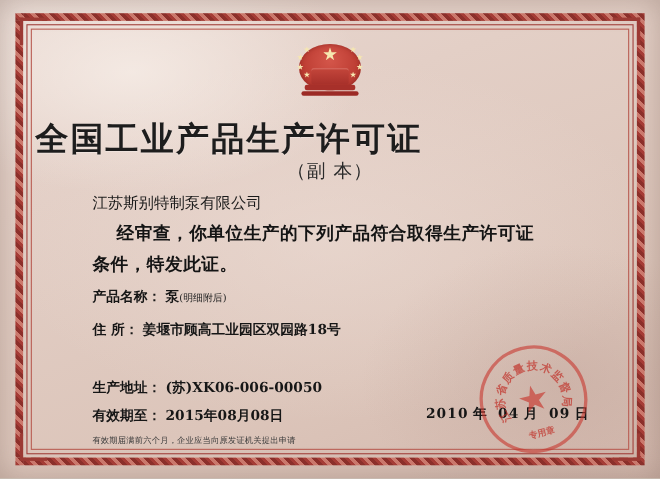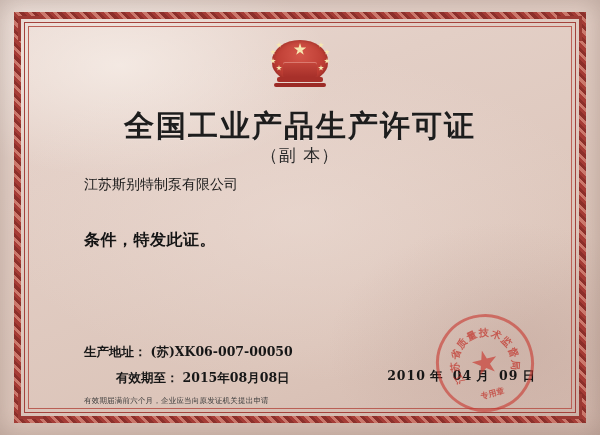--- a/index.html
+++ b/index.html
@@ -148,21 +148,21 @@
   .star.s5 { width: 6px; height: 6px; right: 13px; top: 4px; }
   .star.s6 { width: 6px; height: 6px; right:  7px; top: 11px; }
   .star.s7 { width: 6px; height: 6px; right:  7px; top: 20px; }
   .star.s8 { width: 6px; height: 6px; right: 13px; top: 27px; }
 
   .title {
     position: absolute;
     top: 76px;
     left: 0;
     right: 0;
-    text-align: center;
+    text-align: left;
     font-family: "DejaVu Serif", serif;
     font-size: 30px;
     font-weight: bold;
     letter-spacing: 2px;
     color: #1d1d1d;
     text-shadow: 0 1px 0 rgba(255,255,255,0.25);
   }
   .subtitle {
     position: absolute;
     top: 114px;
@@ -219,21 +219,21 @@
   .field .val { display: inline-block; margin-left: 4px; }
   .field .note {
     font-size: 9px;
     font-weight: normal;
     color: #222;
   }
   .f-product { top: 232px; }
   .f-address { top: 262px; }
   .f-prodsite { top: 288px; }
   .f-certno  { top: 314px; }
-  .f-valid   { top: 340px; margin-left: 32px; }
+  .f-valid   { top: 340px; }
 
   .date-line {
     position: absolute;
     top: 338px;
     right: 30px;
     font-family: "DejaVu Serif", serif;
     font-size: 12.5px;
     font-weight: bold;
     color: #161616;
     letter-spacing: 1px;
@@ -338,27 +338,34 @@
       <div class="star s8"></div>
       <div class="emblem-gate"></div>
       <div class="emblem-base"></div>
       <div class="emblem-base2"></div>
     </div>
 
     <div class="title">全国工业产品生产许可证</div>
     <div class="subtitle">（副 本）</div>
 
     <div class="company">江苏斯别特制泵有限公司</div>
+    <div class="body-line1">经审查，你单位生产的下列产品符合取得生产许可证</div>
     <div class="body-line2">条件，特发此证。</div>
 
-
+    <div class="field f-product">
+      <span class="lbl">产品名称：</span><span class="val">泵</span><span class="note">(明细附后)</span>
+    </div>
+
+    <div class="field f-address">
+      <span class="lbl">住    所：</span><span class="val">姜堰市顾高工业园区双园路18号</span>
+    </div>
 
 
     <div class="field f-certno">
-      <span class="lbl">生产地址：</span><span class="val">(苏)XK06-007-00050</span>
+      <span class="lbl">生产地址：</span><span class="val">(苏)XK06-006-00050</span>
     </div>
 
     <div class="field f-valid">
       <span class="lbl">有效期至：</span><span class="val">2015年08月08日</span>
     </div>
 
     <div class="date-line">
       <span>2010</span><span>年</span>
       <span>04</span><span>月</span>
       <span>09</span><span>日</span>

